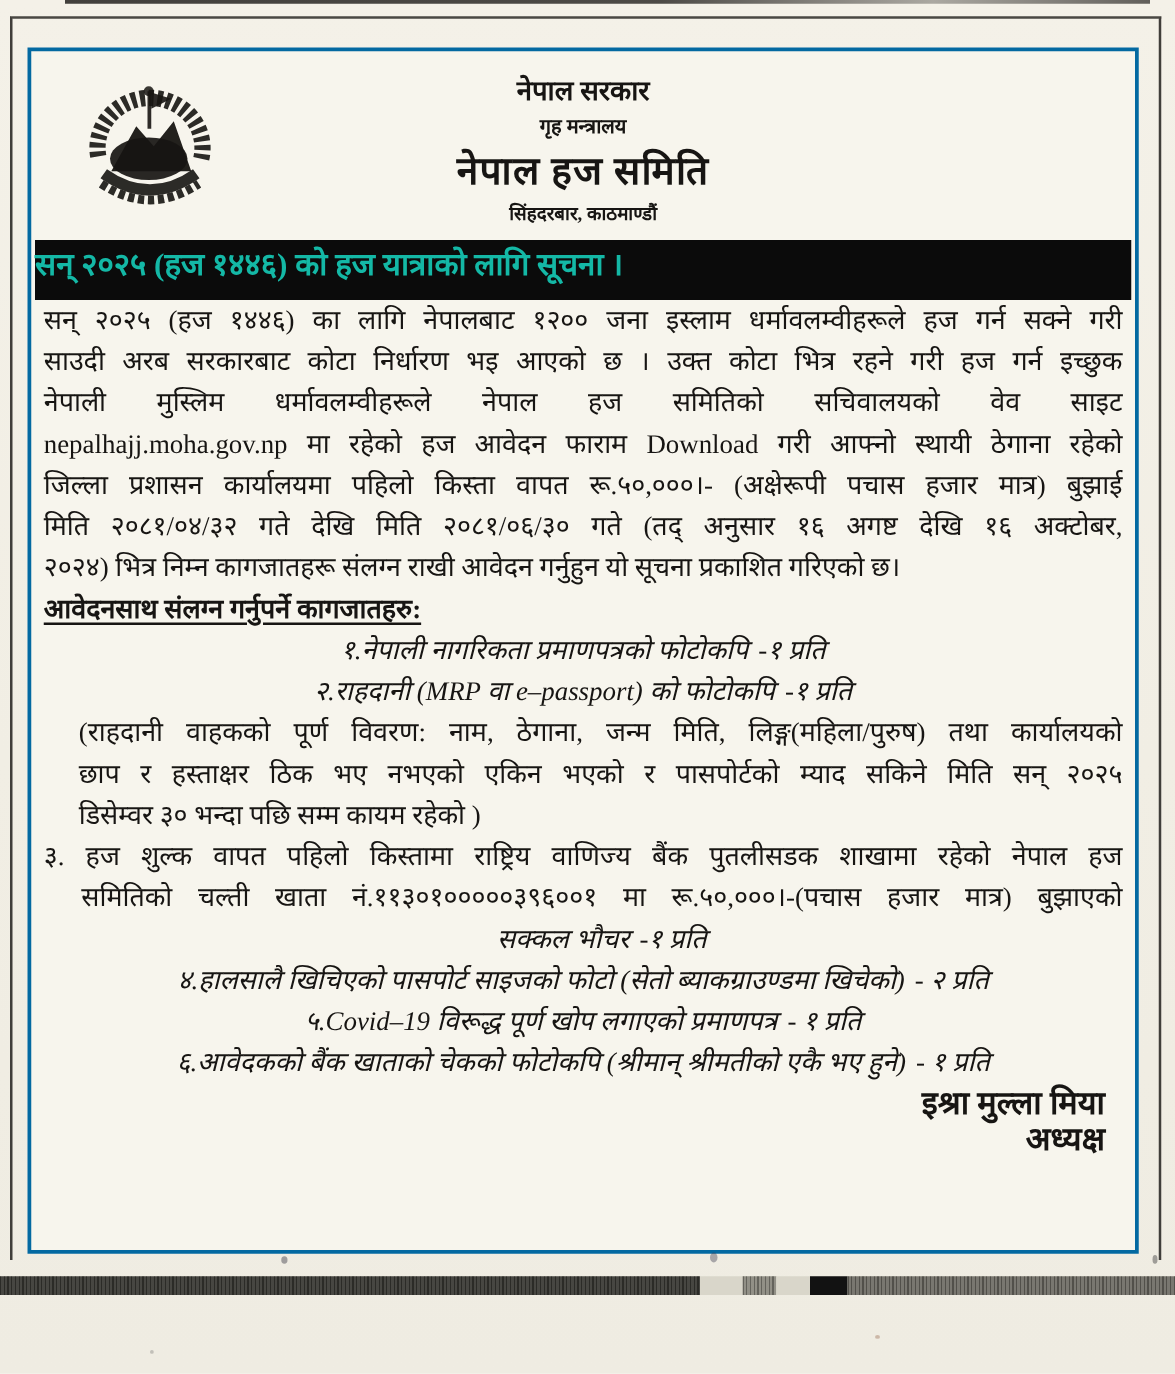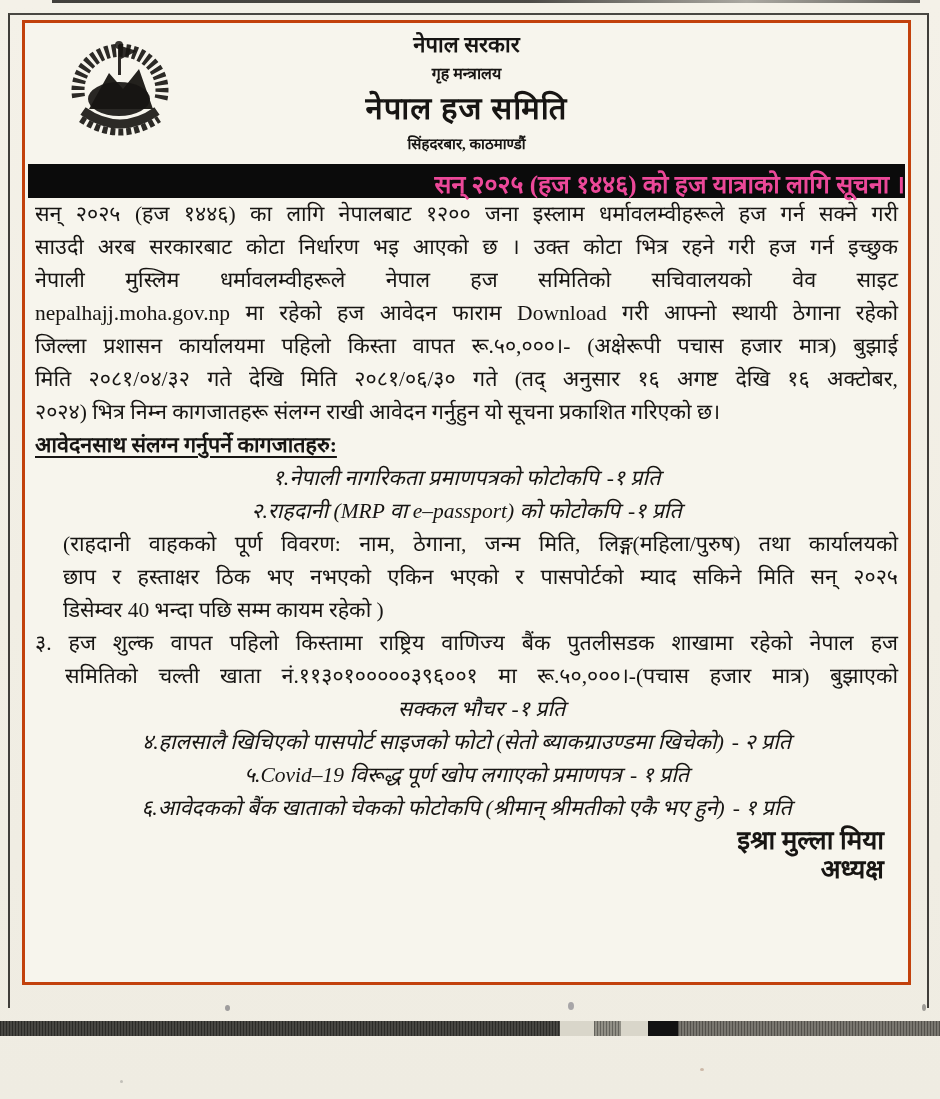--- a/index.html
+++ b/index.html
@@ -13,35 +13,35 @@
   .top-fragment{
     position:absolute;left:52px;top:0;width:868px;height:3px;
     background:linear-gradient(90deg,rgba(35,33,30,.85) 0%,rgba(35,33,30,.8) 55%,rgba(35,33,30,.35) 80%,rgba(35,33,30,.7) 100%);
   }
   .outer-frame{
     position:absolute;left:8px;top:13px;width:921px;height:995px;
     border-top:2px solid #4a4843;border-left:2px solid #403e3a;border-right:2px solid #403e3a;
     box-sizing:border-box;
   }
   .notice-box{
-    position:absolute;left:22px;top:20px;width:889px;height:965px;
-    box-sizing:border-box;border:3px solid #c2410c;
+    position:absolute;left:22px;top:38px;width:889px;height:965px;
+    box-sizing:border-box;border:3px solid #0369a1;
     background:#f7f5ed;
-    padding:0 10px;
+    padding:10px 10px;
   }
   .header{position:relative;text-align:center;padding-top:8px;}
   .emblem{position:absolute;left:28px;top:10px;width:114px;height:120px;}
   .h-gov{font-size:22px;font-weight:bold;line-height:28px;}
   .h-min{font-size:16px;font-weight:bold;line-height:30px;}
   .h-committee{font-size:31px;font-weight:bold;line-height:40px;letter-spacing:1px;}
   .h-address{font-size:15px;font-weight:bold;line-height:30px;}
   .banner{
-    margin:5px -7px 0;background:#0b0b0b;color:#ec4899;
-    font-size:25px;font-weight:bold;text-align:right;
-    height:34px;line-height:41px;
+    margin:5px -7px 0;background:#0b0b0b;color:#14b8a6;
+    font-size:25px;font-weight:bold;text-align:left;
+    height:48px;line-height:41px;
   }
   .pubdate{text-align:center;font-weight:bold;font-size:22px;line-height:32px;margin-top:3px;}
   .bline{font-size:21.5px;line-height:33px;}
   .jline{text-align:justify;text-align-last:justify;}
   .lline{text-align:left;}
   .docs-heading{font-weight:bold;}
   .docs-heading span{text-decoration:underline;text-underline-offset:4px;text-decoration-thickness:2px;}
   .doc-row{display:flex;justify-content:center;font-style:italic;}
   .doc-row .copies{white-space:nowrap;padding-left:8px;}
   .ind1{padding-left:28px;}
@@ -108,21 +108,21 @@
     <span>१.नेपाली नागरिकता प्रमाणपत्रको फोटोकपि</span>
     <span class="copies">-१ प्रति</span>
   </div>
 
   <div class="bline doc-row">
     <span>२.राहदानी (MRP वा e–passport) को फोटोकपि</span>
     <span class="copies">-१ प्रति</span>
   </div>
   <div class="bline jline ind1">(राहदानी वाहकको पूर्ण विवरण: नाम, ठेगाना, जन्म मिति, लिङ्ग(महिला/पुरुष) तथा कार्यालयको</div>
   <div class="bline jline ind1">छाप र हस्ताक्षर ठिक भए नभएको एकिन भएको र पासपोर्टको म्याद सकिने मिति सन् २०२५</div>
-  <div class="bline lline ind1">डिसेम्वर 40 भन्दा पछि सम्म कायम रहेको )</div>
+  <div class="bline lline ind1">डिसेम्वर ३० भन्दा पछि सम्म कायम रहेको )</div>
 
   <div class="bline jline">३. हज शुल्क वापत पहिलो किस्तामा राष्ट्रिय वाणिज्य बैंक पुतलीसडक शाखामा रहेको नेपाल हज</div>
   <div class="bline jline ind2">समितिको चल्ती खाता नं.११३०१०००००३९६००१ मा रू.५०,०००।-(पचास हजार मात्र) बुझाएको</div>
   <div class="bline doc-row ind2">
     <span>सक्कल भौचर</span>
     <span class="copies">-१ प्रति</span>
   </div>
 
   <div class="bline doc-row">
     <span>४.हालसालै खिचिएको पासपोर्ट साइजको फोटो (सेतो ब्याकग्राउण्डमा खिचेको)</span>

